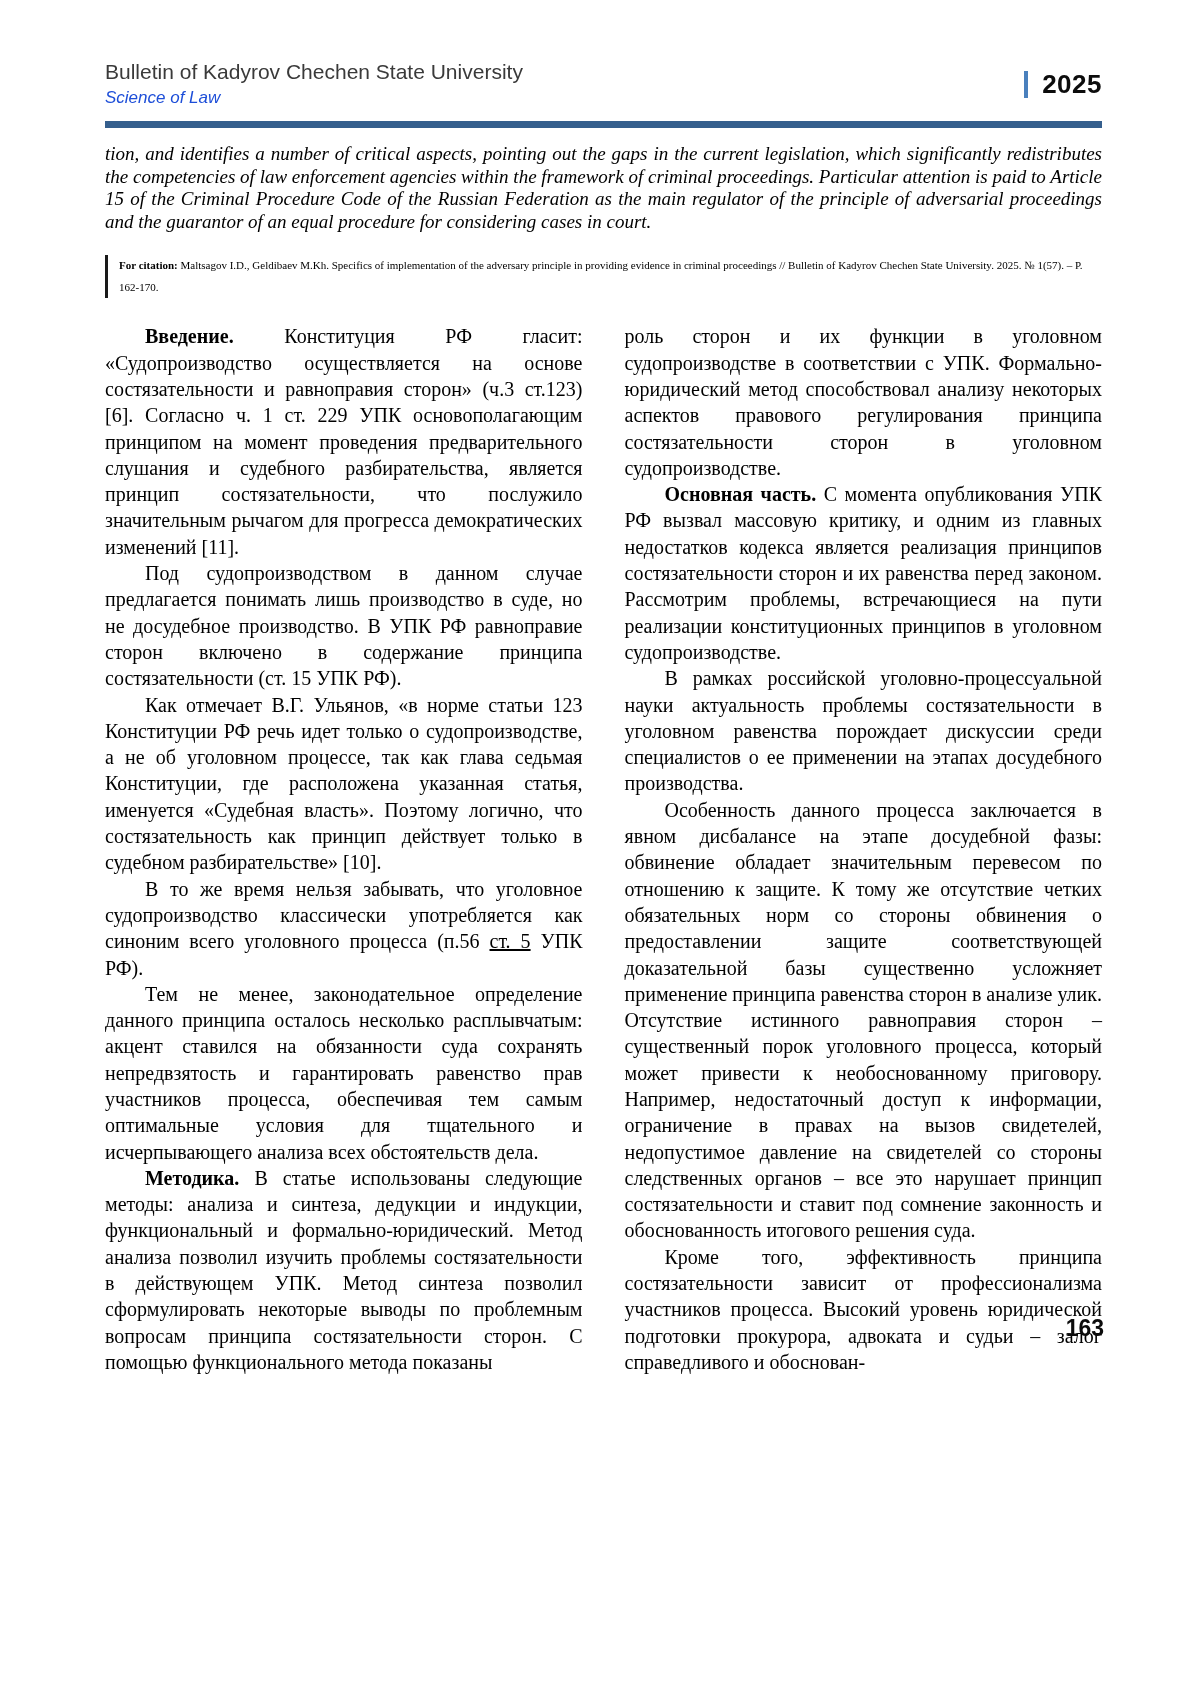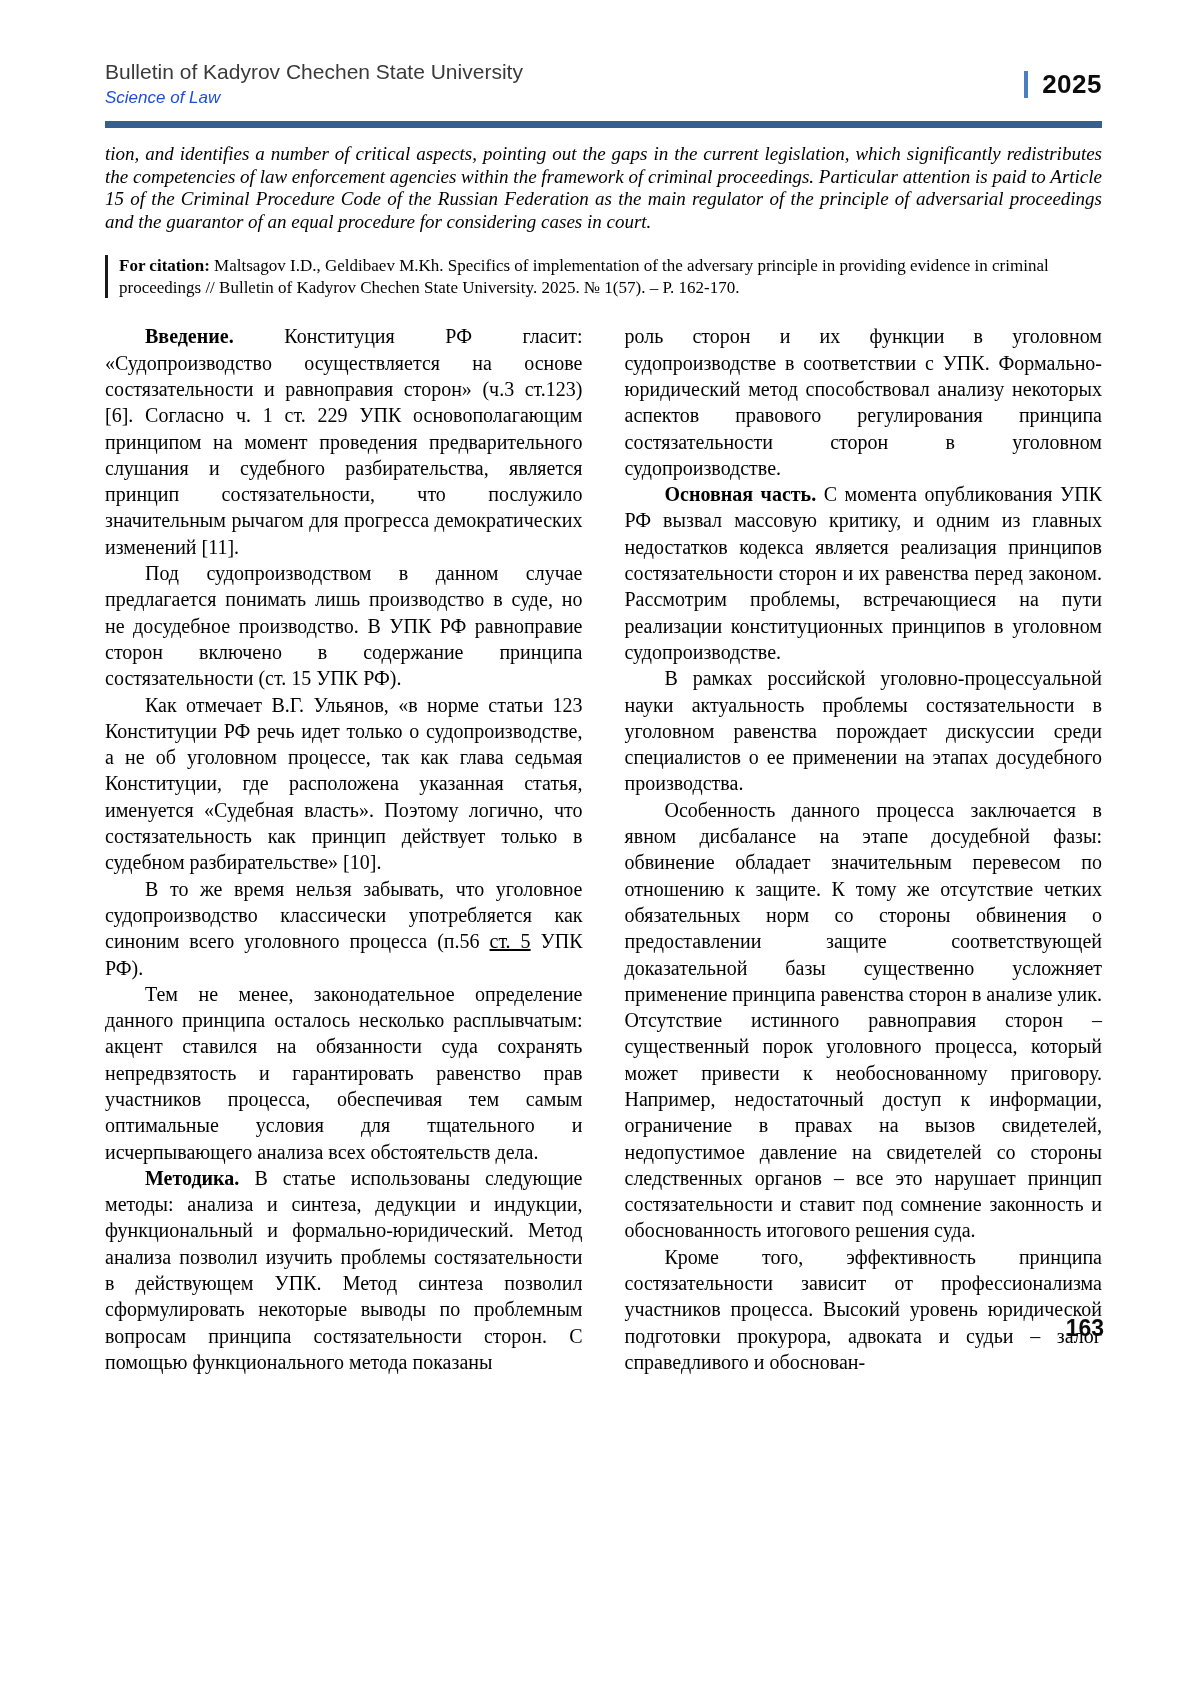--- a/index.html
+++ b/index.html
@@ -19,21 +19,21 @@
   .journal-section{font-family:"Liberation Sans",sans-serif;font-style:italic;font-size:17px;color:#1d4ed8;margin-top:4px;}
   .header-right{display:flex;align-items:center;gap:14px;margin-left:47px;}
   .year-divider{width:4px;height:27px;background:#4a80bd;}
   .year{font-family:"Liberation Sans",sans-serif;font-weight:bold;font-size:26px;color:#0c0c0c;letter-spacing:.5px;}
   .header-rule{height:7px;background:#355f8d;margin-top:13px;}
   
   .abstract{margin-top:15px;font-style:italic;font-size:19px;line-height:22.6px;text-align:justify;}
   .abstract p{margin:0;}
   .kw-label{font-weight:bold;}
   
-  .citation{margin-top:22px;border-left:3px solid #1a1a1a;padding-left:11px;font-size:17px;line-height:21.5px;}
+  .citation{margin-top:22px;border-left:3px solid #1a1a1a;padding-left:11px;font-size:11px;line-height:21.5px;}
   .citation p{margin:0;}
   .citation b{font-weight:bold;}
   
   .columns{display:flex;gap:42px;margin-top:25px;}
   .col{flex:1;font-size:20px;line-height:26.3px;text-align:justify;}
   .body-para{margin:0;text-indent:40px;}
   .body-para.no-indent{text-indent:0;}
   .body-para b{font-weight:bold;}
   .u{text-decoration:underline;}
   

